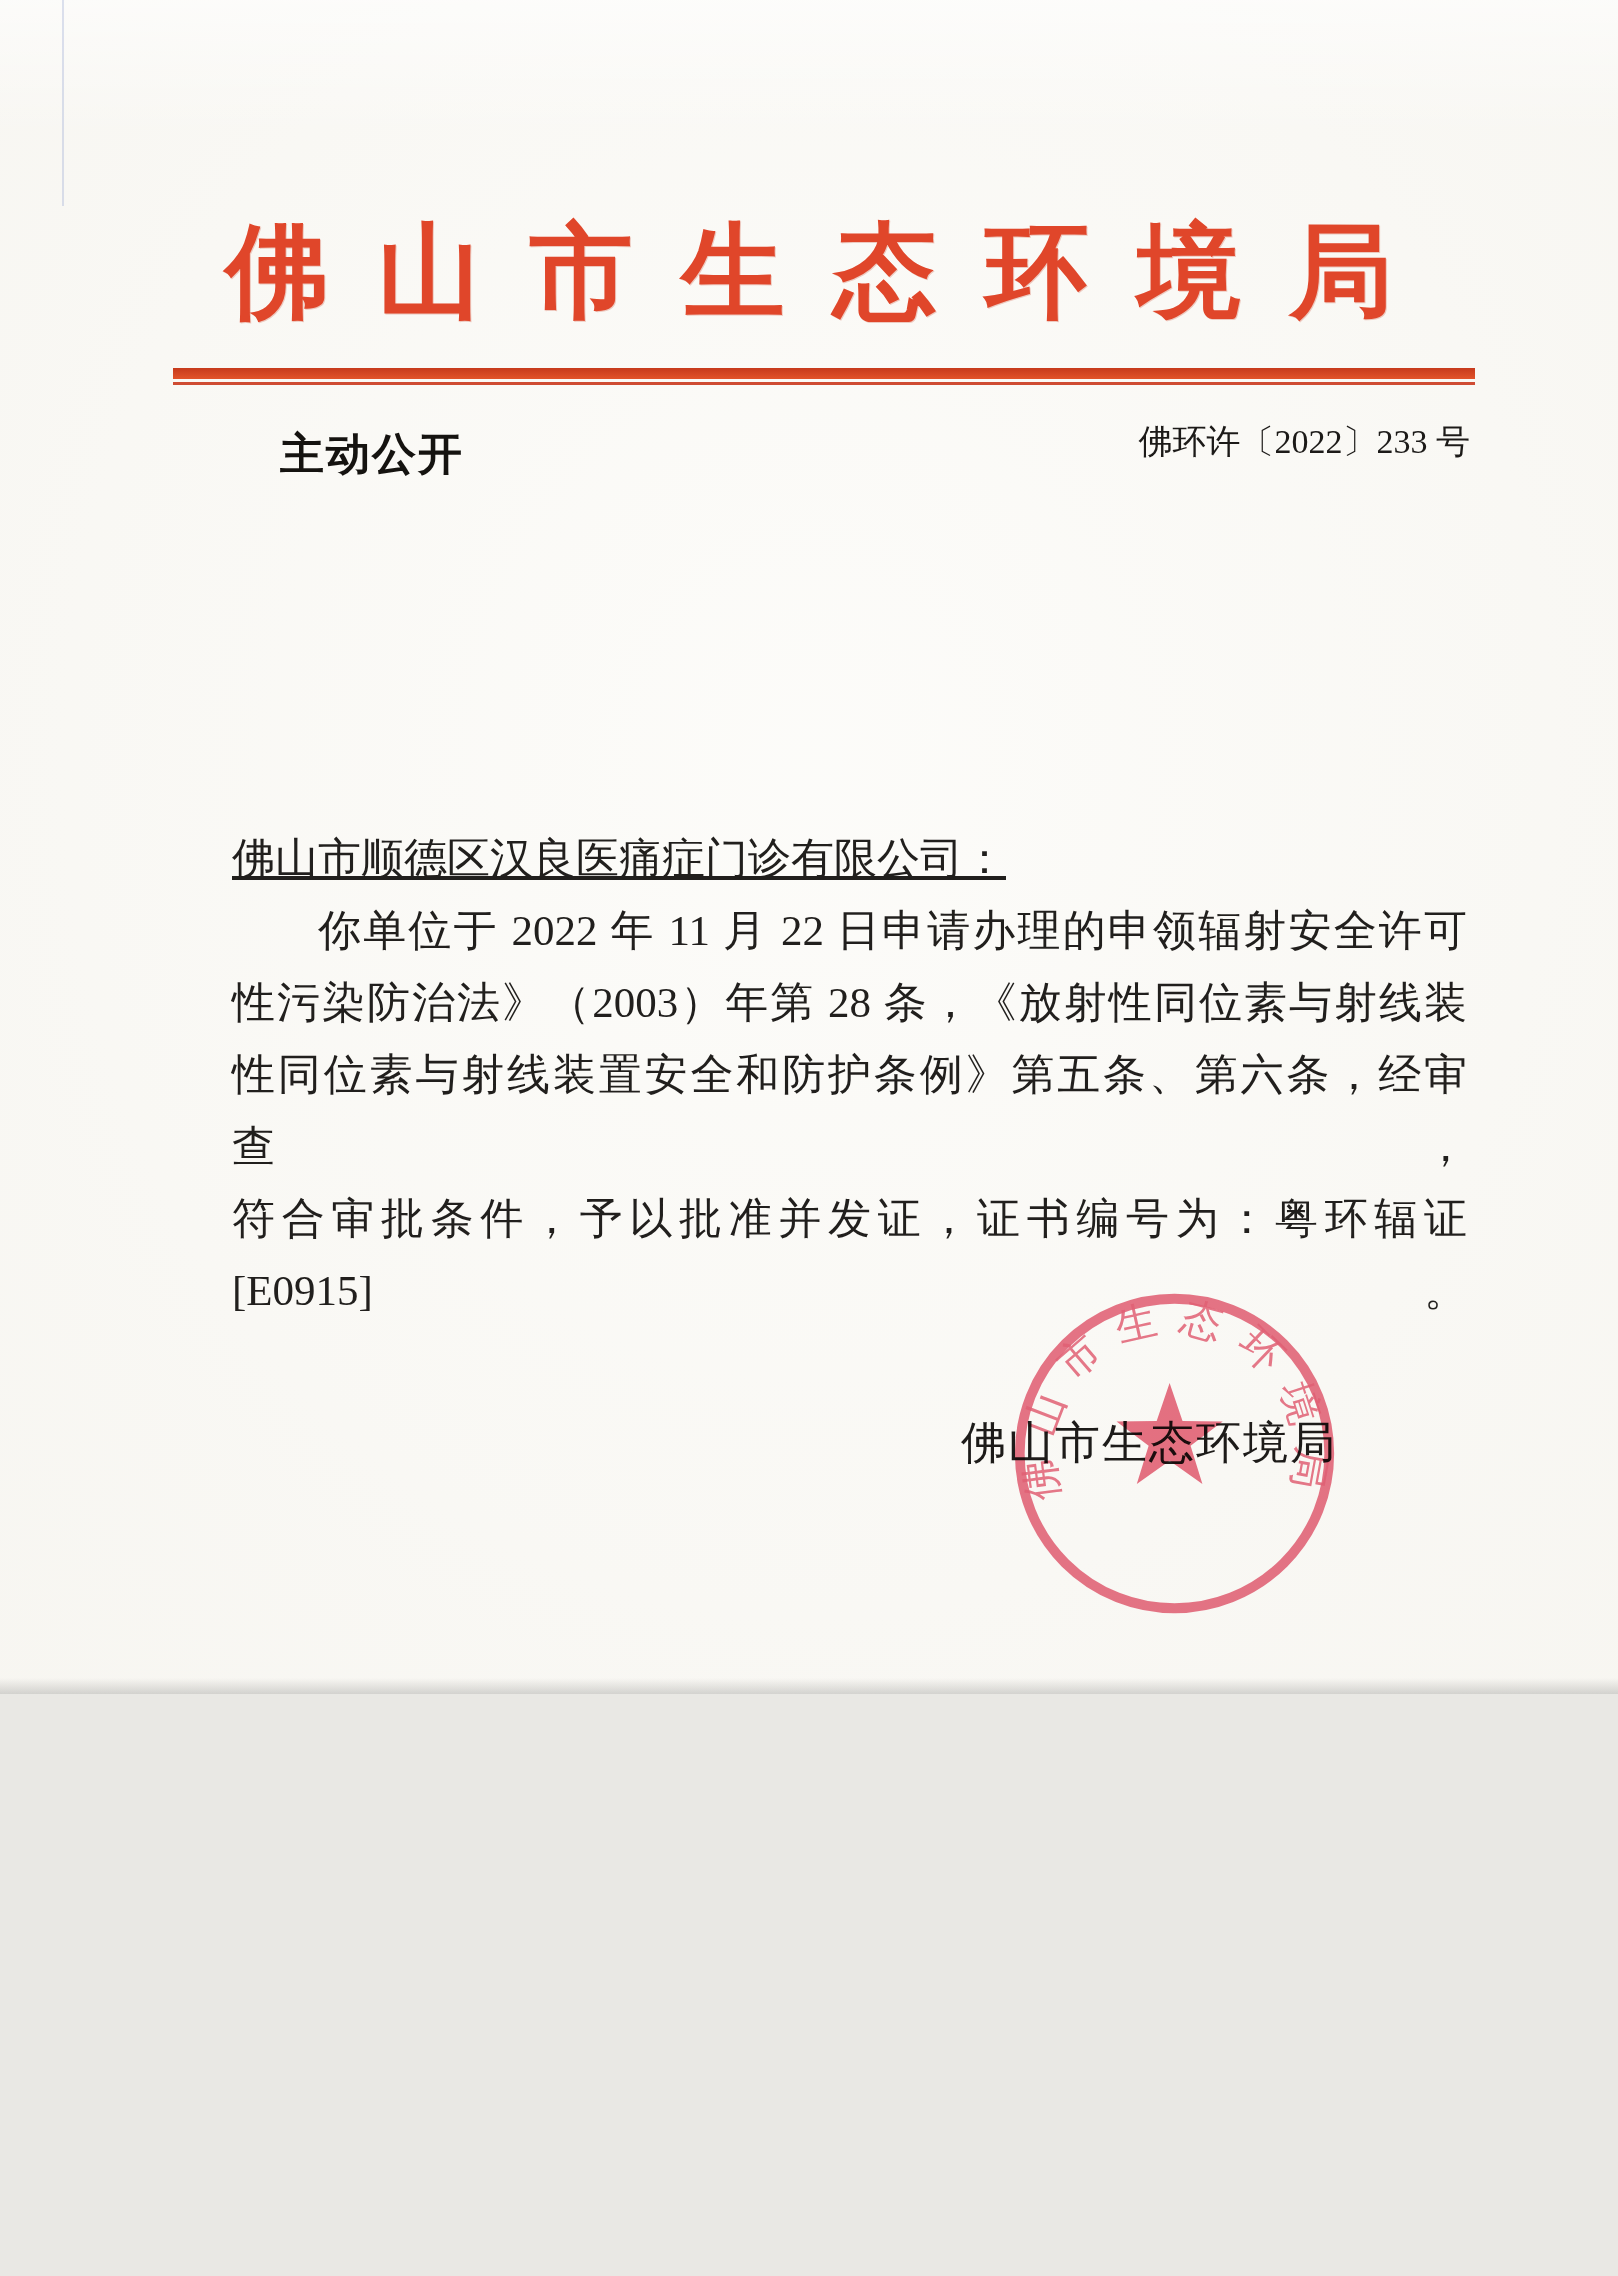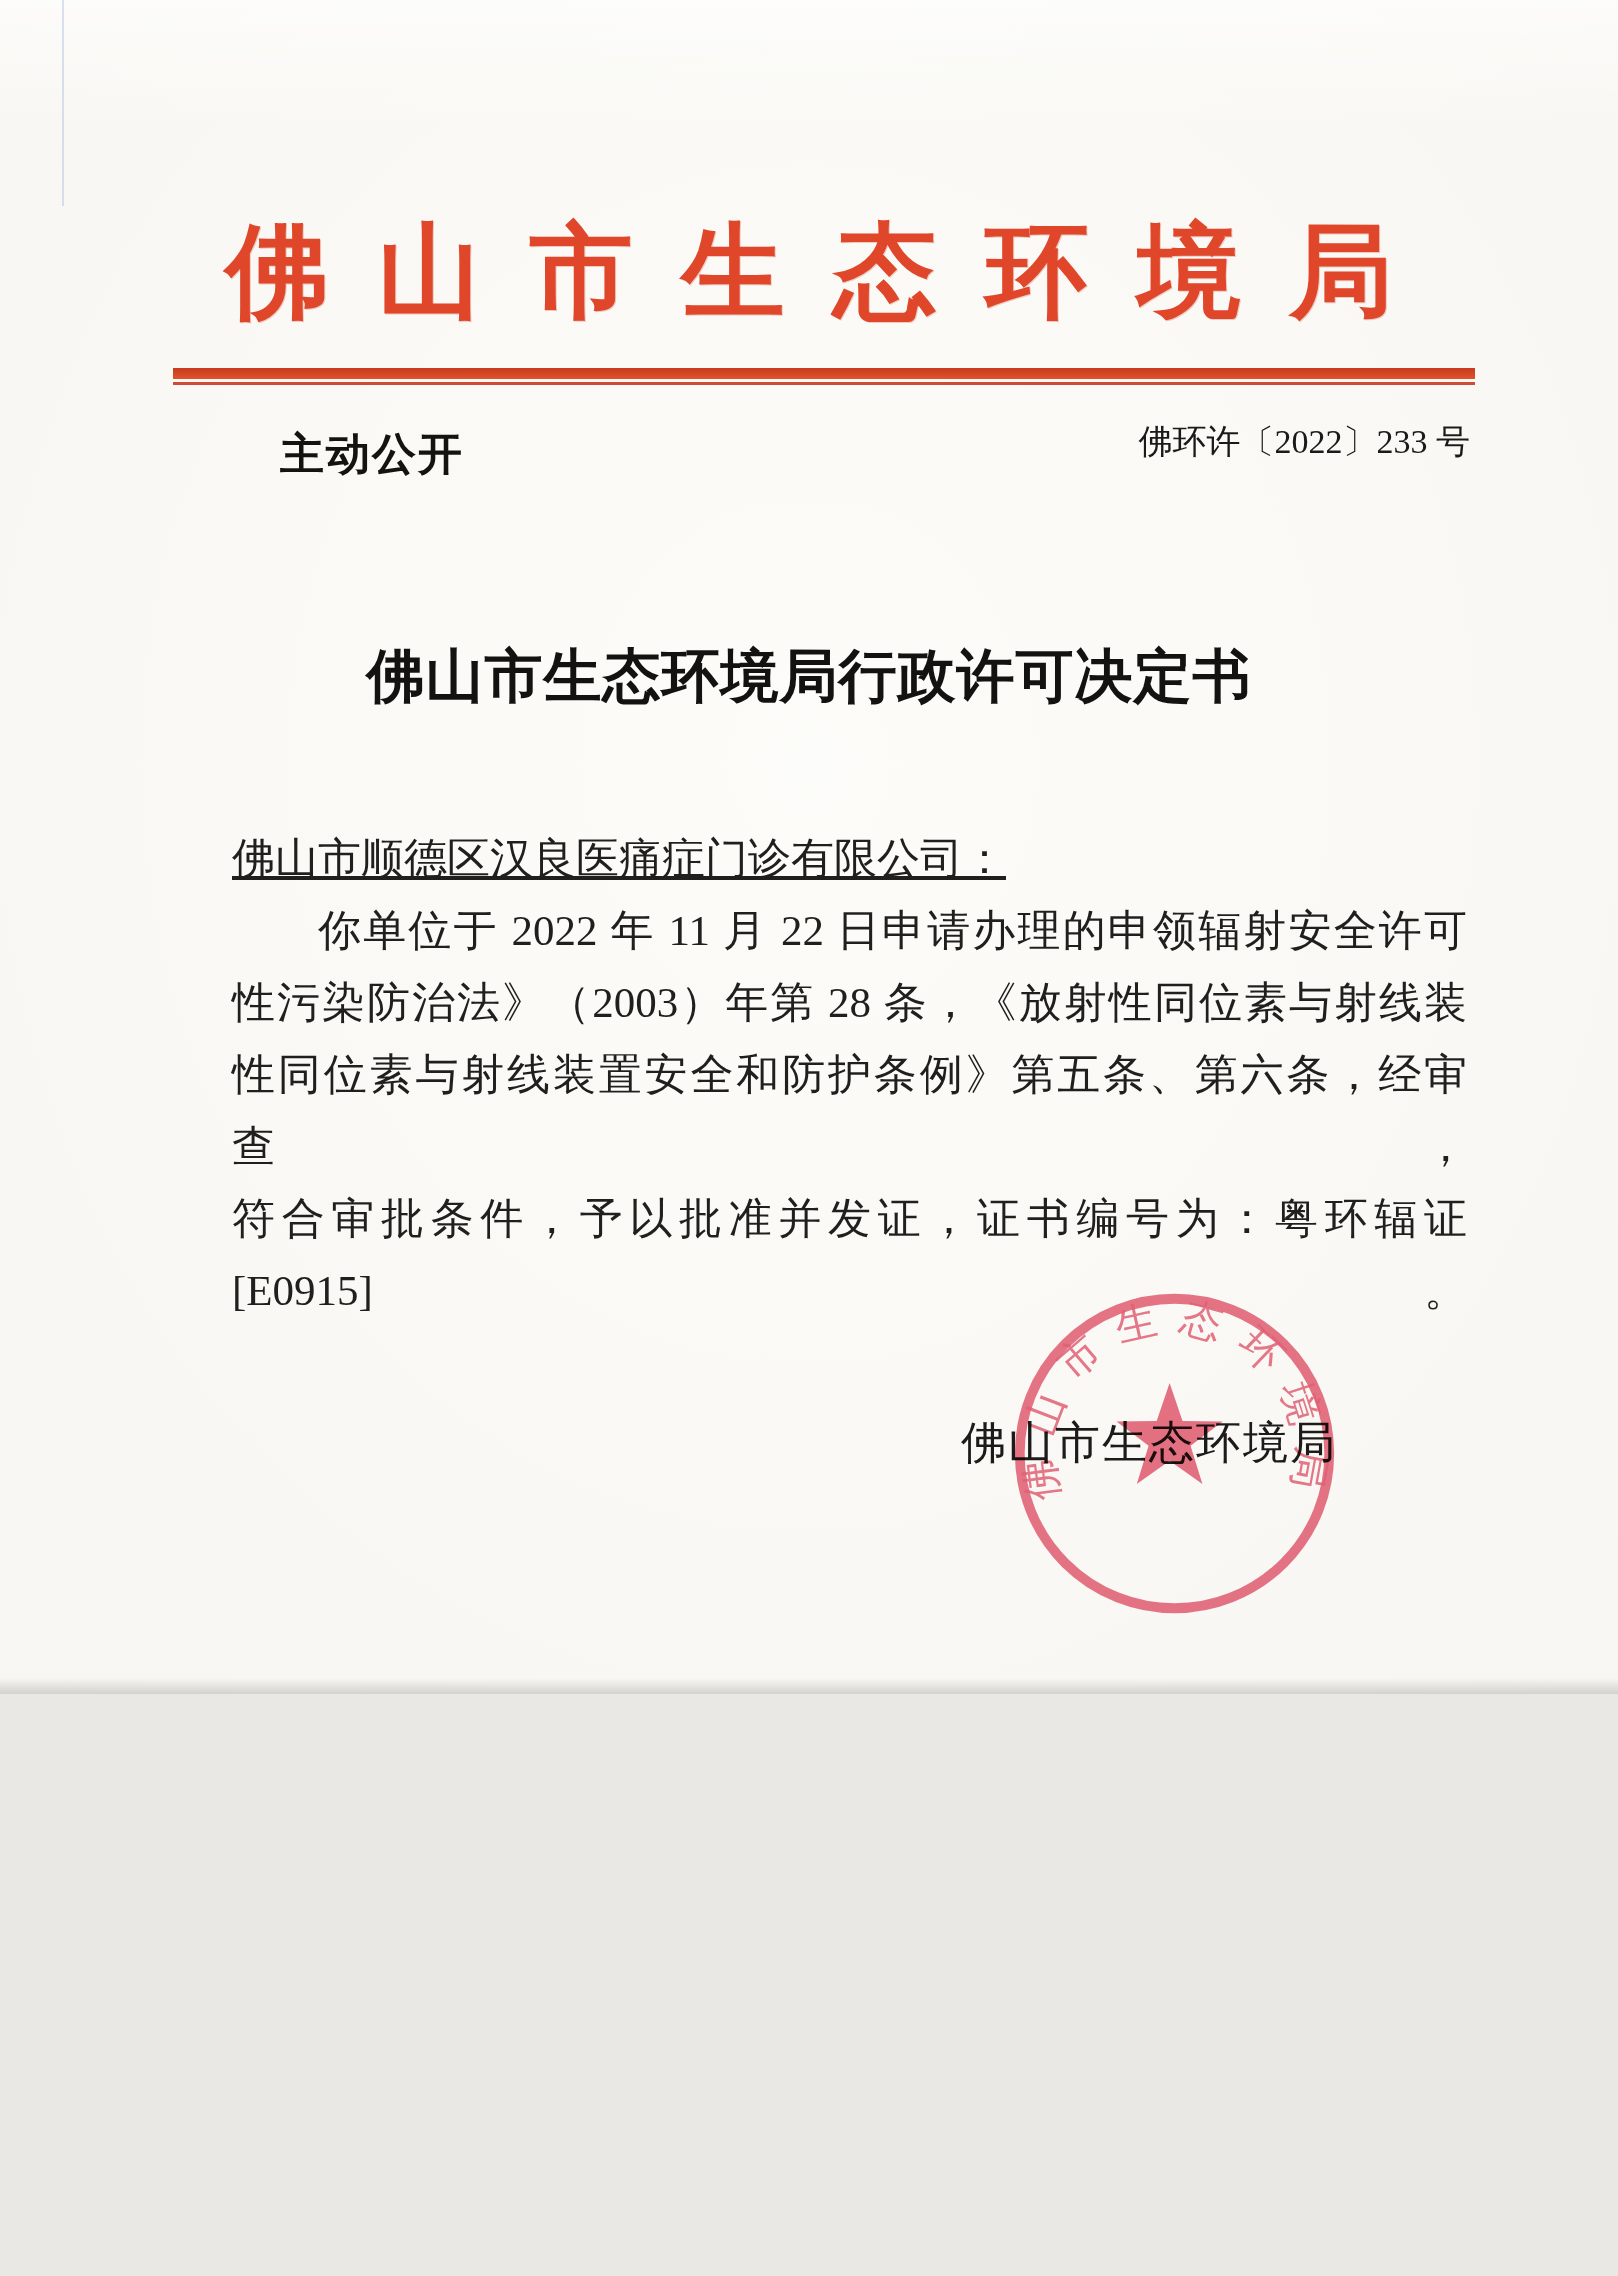--- a/index.html
+++ b/index.html
@@ -104,21 +104,20 @@
     <div class="thick"></div>
     <div class="gap"></div>
     <div class="thin"></div>
   </div>
 
   <div class="info-row">
     <div class="disclosure">主动公开</div>
     <div class="doc-no">佛环许〔2022〕233 号</div>
   </div>
 
-  <div class="doc-title">佛山市生态环境局行政许可决定书</div>
 
   <div class="body-block">
     <div class="line">佛山市顺德区汉良医痛症门诊有限公司：</div>
     <div class="jline indent">你单位于 2022 年 11 月 22 日申请办理的申领辐射安全许可</div>
     <div class="jline">性污染防治法》（2003）年第 28 条，《放射性同位素与射线装</div>
     <div class="jline">性同位素与射线装置安全和防护条例》第五条、第六条，经审查，</div>
     <div class="jline">符合审批条件，予以批准并发证，证书编号为：粤环辐证[E0915]。</div>
   </div>
 
   <div class="sig-block">

